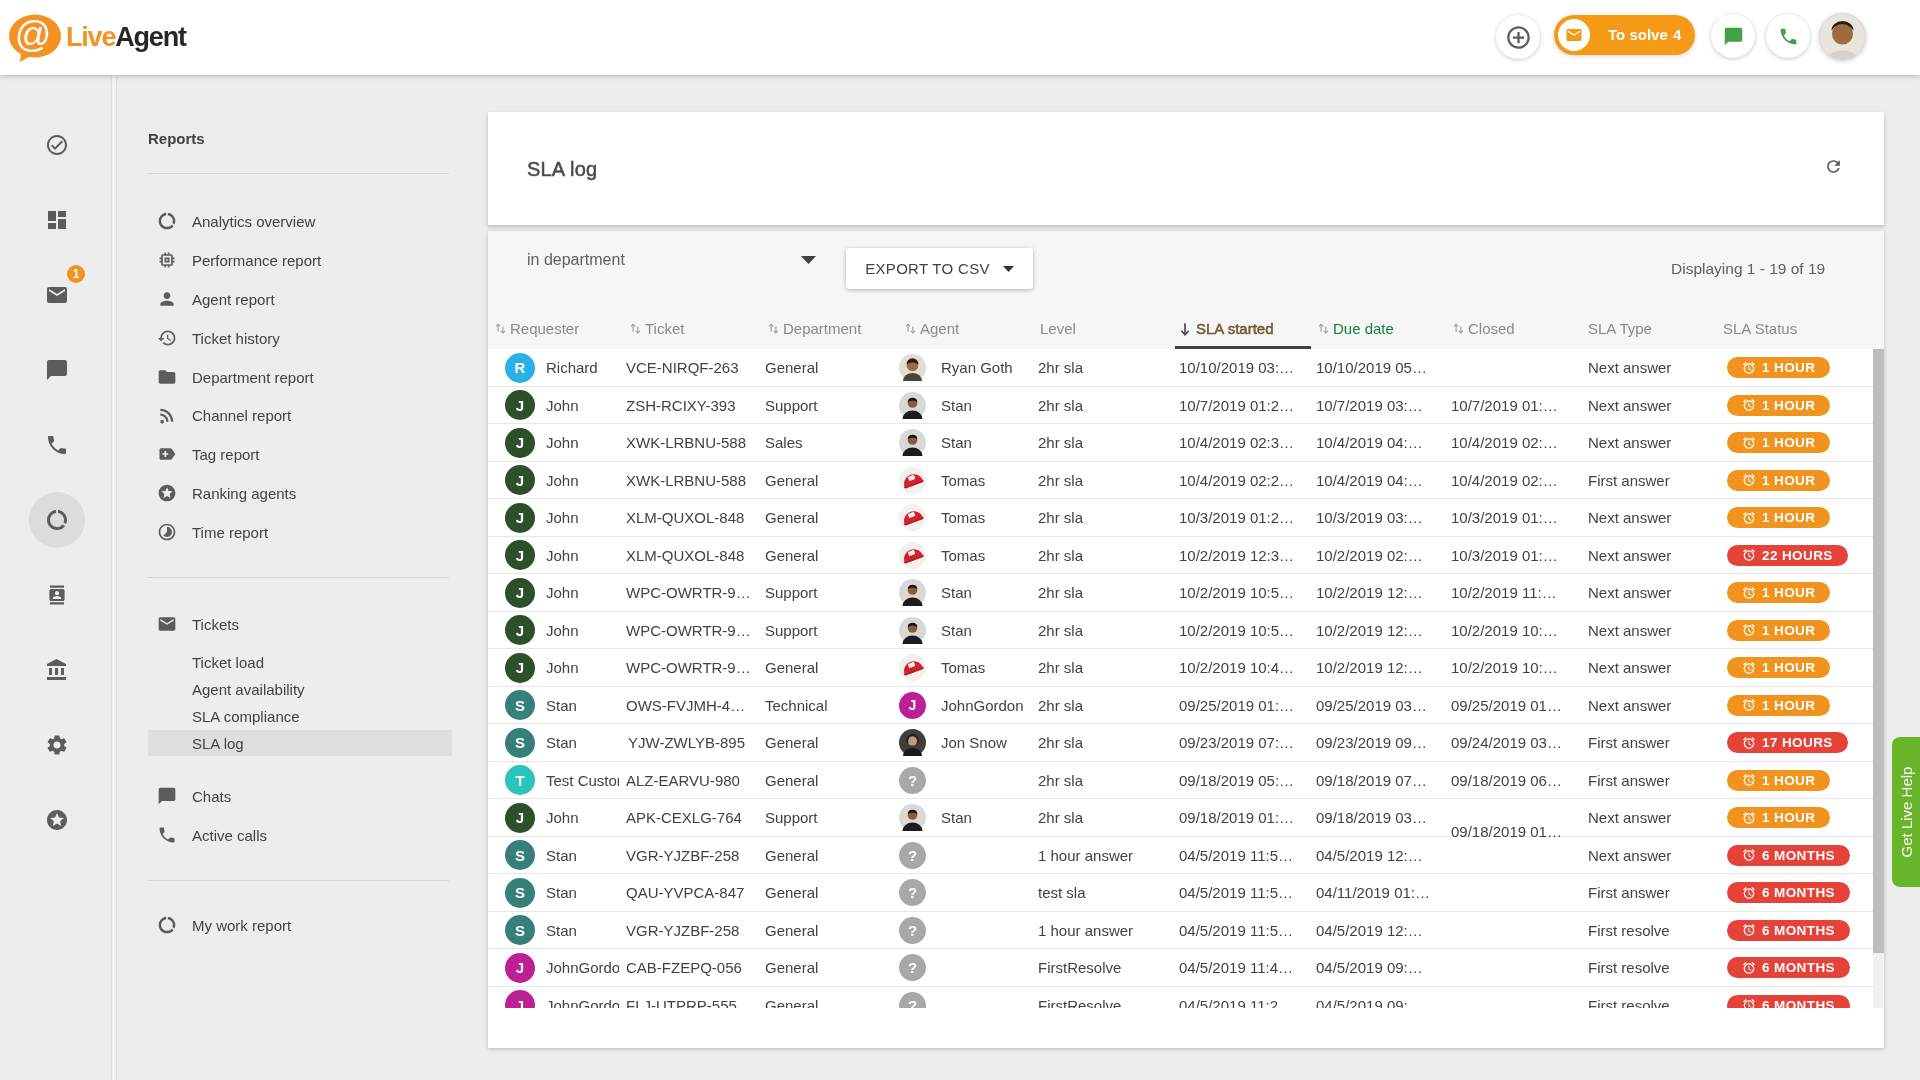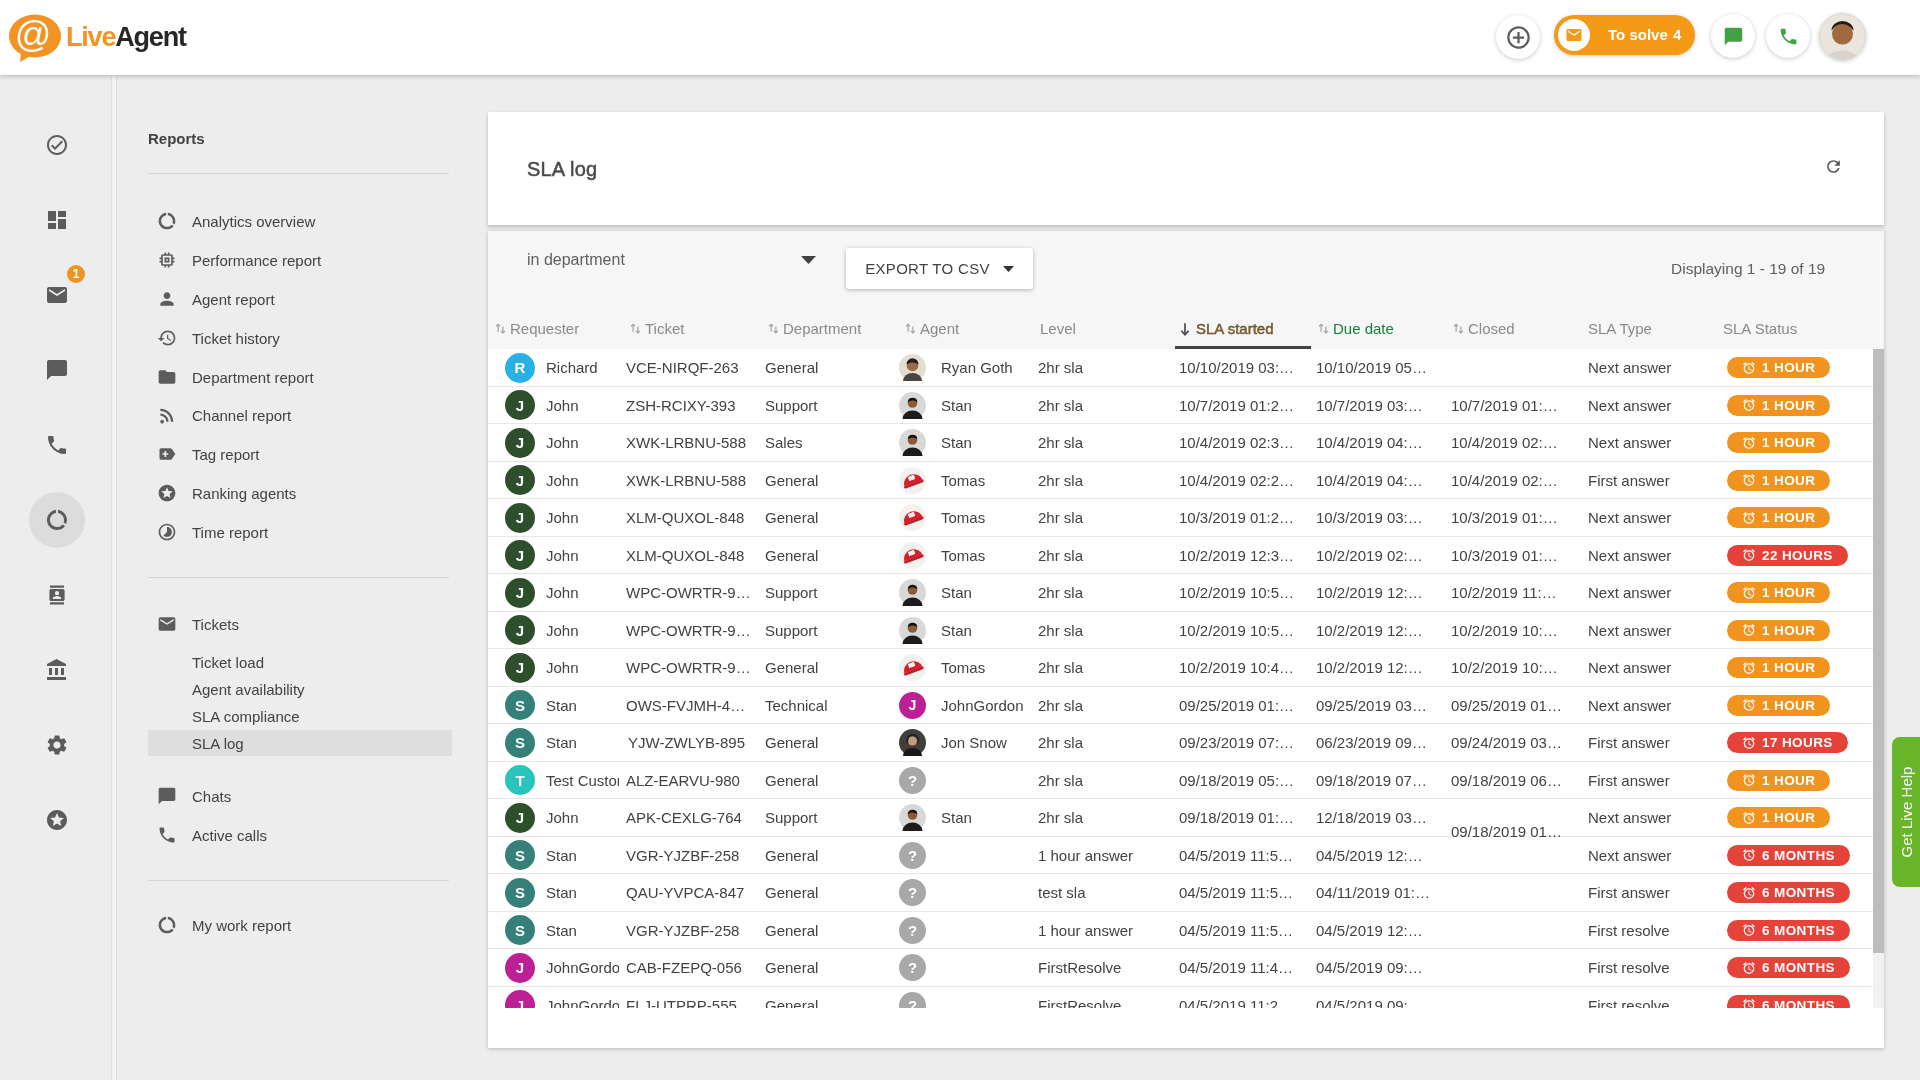--- a/index.html
+++ b/index.html
@@ -550,21 +550,21 @@
             <svg width="27" height="27" viewBox="0 0 27 27" style="display:block">
               <circle cx="13.5" cy="13.5" r="13.5" fill="#413f3c"></circle>
               <path d="M4 27 a9.5 8 0 0 1 19 0 z" fill="#1a181b"></path>
               <circle cx="13.5" cy="12" r="4.6" fill="#c29b7e"></circle>
               <path d="M8.2 14.5 a6.6 6.6 0 0 1 1.8-8.6 a6.6 6.6 0 0 1 8.6 1.6 a6.8 6.8 0 0 1 0.6 7 l-1.1-.5 a5.2 5.2 0 0 0-1.2-6 a5.2 5.2 0 0 0-7.4 .8 l-.5 5.2 z" fill="#221e20"></path>
             </svg>
           </div>
 <div class="abs" style="left:453px;top:10px;width:95px;font-size:15px;color:#424242;white-space:nowrap;overflow:hidden">Jon Snow</div>
 <div class="abs" style="left:550px;top:10px;width:135px;font-size:15px;color:#424242;white-space:nowrap">2hr sla</div>
 <div class="abs" style="left:691px;top:10px;width:133px;font-size:15px;color:#424242;white-space:nowrap;overflow:hidden">09/23/2019 07:…</div>
-<div class="abs" style="left:828px;top:10px;width:130px;font-size:15px;color:#424242;white-space:nowrap;overflow:hidden">06/23/2019 09…</div>
+<div class="abs" style="left:828px;top:10px;width:130px;font-size:15px;color:#424242;white-space:nowrap;overflow:hidden">09/23/2019 09…</div>
 <div class="abs" style="left:963px;top:10px;width:130px;font-size:15px;color:#424242;white-space:nowrap;overflow:hidden">09/24/2019 03…</div>
 <div class="abs" style="left:1100px;top:10px;width:130px;font-size:15px;color:#424242;white-space:nowrap">First answer</div>
 <div class="abs" style="left:1239px;top:8px"><div style="display:inline-flex;align-items:center;height:21px;border-radius:11px;background:#e5433a;color:#fff;font-size:13.5px;font-weight:bold;padding:0 15px;letter-spacing:0.4px;white-space:nowrap"><svg width="14" height="14" viewBox="0 0 24 24" style="display:block;margin-right:6px">
                 <path d="M22 5.72l-4.6-3.86-1.29 1.53 4.6 3.86L22 5.72zM7.88 3.39L6.6 1.86 2 5.71l1.29 1.53 4.59-3.85zM12.5 8H11v6l4.75 2.85.75-1.23-4-2.37V8zM12 4c-4.97 0-9 4.03-9 9s4.02 9 9 9c4.97 0 9-4.03 9-9s-4.03-9-9-9zm0 16c-3.87 0-7-3.13-7-7s3.13-7 7-7 7 3.13 7 7-3.13 7-7 7z" fill="#fff"></path>
               </svg>17 HOURS</div></div>
 </div>
 <div class="abs" style="left:0;top:412.5px;width:1396px;height:37.5px;border-bottom:1px solid #e7e7e7">
 <div class="abs" style="left:17px;top:3.5px">
             <div style="width:30px;height:30px;border-radius:50%;background:#29c5bd;display:flex;align-items:center;justify-content:center;color:#fff;font-size:15px;font-weight:bold">T</div>
           </div>
@@ -594,21 +594,21 @@
             <svg width="27" height="27" viewBox="0 0 27 27" style="display:block">
               <circle cx="13.5" cy="13.5" r="13.5" fill="#d8d8d6"></circle>
               <path d="M3.5 27 a10 8.5 0 0 1 20 0 z" fill="#1c1c1e"></path>
               <circle cx="13.5" cy="11" r="4.8" fill="#8a5a3b"></circle>
               <path d="M8.7 9.9 a4.9 4.9 0 0 1 9.7 0 l-1.2 -0.4 a7.4 7.4 0 0 0 -7.3 0 z" fill="#15110e"></path>
             </svg>
           </div>
 <div class="abs" style="left:453px;top:10px;width:95px;font-size:15px;color:#424242;white-space:nowrap;overflow:hidden">Stan</div>
 <div class="abs" style="left:550px;top:10px;width:135px;font-size:15px;color:#424242;white-space:nowrap">2hr sla</div>
 <div class="abs" style="left:691px;top:10px;width:133px;font-size:15px;color:#424242;white-space:nowrap;overflow:hidden">09/18/2019 01:…</div>
-<div class="abs" style="left:828px;top:10px;width:130px;font-size:15px;color:#424242;white-space:nowrap;overflow:hidden">12/18/2019 03…</div>
+<div class="abs" style="left:828px;top:10px;width:130px;font-size:15px;color:#424242;white-space:nowrap;overflow:hidden">09/18/2019 03…</div>
 <div class="abs" style="left:963px;top:24px;width:130px;font-size:15px;color:#424242;white-space:nowrap;overflow:hidden">09/18/2019 01…</div>
 <div class="abs" style="left:1100px;top:10px;width:130px;font-size:15px;color:#424242;white-space:nowrap">Next answer</div>
 <div class="abs" style="left:1239px;top:8px"><div style="display:inline-flex;align-items:center;height:21px;border-radius:11px;background:#f0941f;color:#fff;font-size:13.5px;font-weight:bold;padding:0 15px;letter-spacing:0.4px;white-space:nowrap"><svg width="14" height="14" viewBox="0 0 24 24" style="display:block;margin-right:6px">
                 <path d="M22 5.72l-4.6-3.86-1.29 1.53 4.6 3.86L22 5.72zM7.88 3.39L6.6 1.86 2 5.71l1.29 1.53 4.59-3.85zM12.5 8H11v6l4.75 2.85.75-1.23-4-2.37V8zM12 4c-4.97 0-9 4.03-9 9s4.02 9 9 9c4.97 0 9-4.03 9-9s-4.03-9-9-9zm0 16c-3.87 0-7-3.13-7-7s3.13-7 7-7 7 3.13 7 7-3.13 7-7 7z" fill="#fff"></path>
               </svg>1 HOUR</div></div>
 </div>
 <div class="abs" style="left:0;top:487.5px;width:1396px;height:37.5px;border-bottom:1px solid #e7e7e7">
 <div class="abs" style="left:17px;top:3.5px">
             <div style="width:30px;height:30px;border-radius:50%;background:#36807a;display:flex;align-items:center;justify-content:center;color:#fff;font-size:15px;font-weight:bold">S</div>
           </div>

